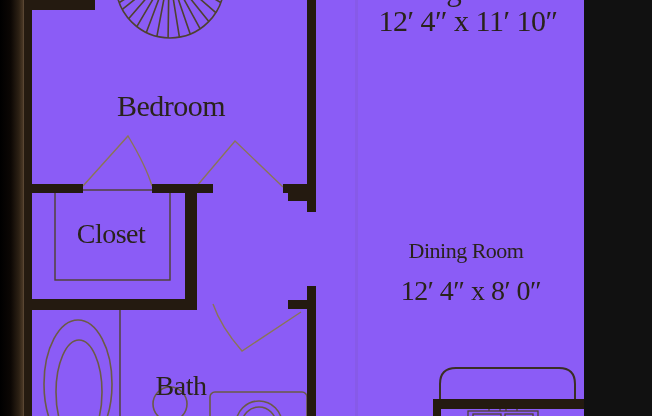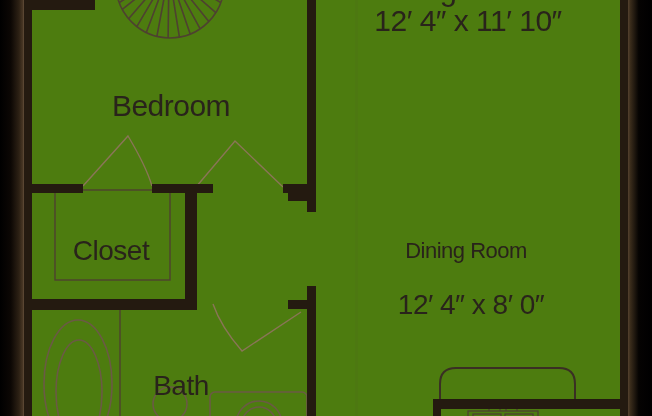--- a/index.html
+++ b/index.html
@@ -1,19 +1,19 @@
 <!DOCTYPE html>
 <html><head>
 <meta charset="utf-8">
 <style>
   html,body{margin:0;padding:0;background:#111;}
   #plan{
-    position:relative;width:652px;height:416px;overflow:hidden;
-    background:#4d7c0f;
-    font-family:Liberation Sans, sans-serif;
+    position:relative;width:584px;height:416px;overflow:hidden;
+    background:#8b5cf6;
+    font-family:Liberation Serif, serif;
     color:#29231b;
   }
   .wall{position:absolute;background:#241a10;}
   .label{
     position:absolute;transform:translateX(-50%);
     white-space:nowrap;color:#29231b;letter-spacing:-0.5px;line-height:1.1;
   }
   .room-name{font-size:30px;}
   .room-dims{font-size:28px;}
   #svg-layer{position:absolute;left:0;top:0;width:652px;height:416px;}
@@ -87,20 +87,20 @@
 
   <div class="border-strip" id="border-left"></div>
   <div class="border-strip" id="border-right"></div>
   <div class="crease" style="left:355px;"></div>
 
   <div class="label room-name" style="left:462px;top:-27px;font-size:31px;">Living Room</div>
   <div class="label room-dims" style="left:468px;top:4px;font-size:30px;">12′ 4″ x 11′ 10″</div>
 
   <div class="label room-name" style="left:171px;top:53px;margin-top:36px;">Bedroom</div>
 
-  <div class="label room-name" style="left:111px;top:236px;font-size:28px;">Closet</div>
+  <div class="label room-name" style="left:111px;top:219px;font-size:28px;">Closet</div>
 
   <div class="label room-name" style="left:181px;top:342px;font-size:28px;margin-top:29px;">Bath</div>
 
   <div class="label room-name" style="left:466px;top:239px;font-size:22px;">Dining Room</div>
-  <div class="label room-dims" style="left:471px;top:290px;">12′ 4″ x 8′ 0″</div>
+  <div class="label room-dims" style="left:471px;top:276px;">12′ 4″ x 8′ 0″</div>
 
 </div>
 
 </body></html>

